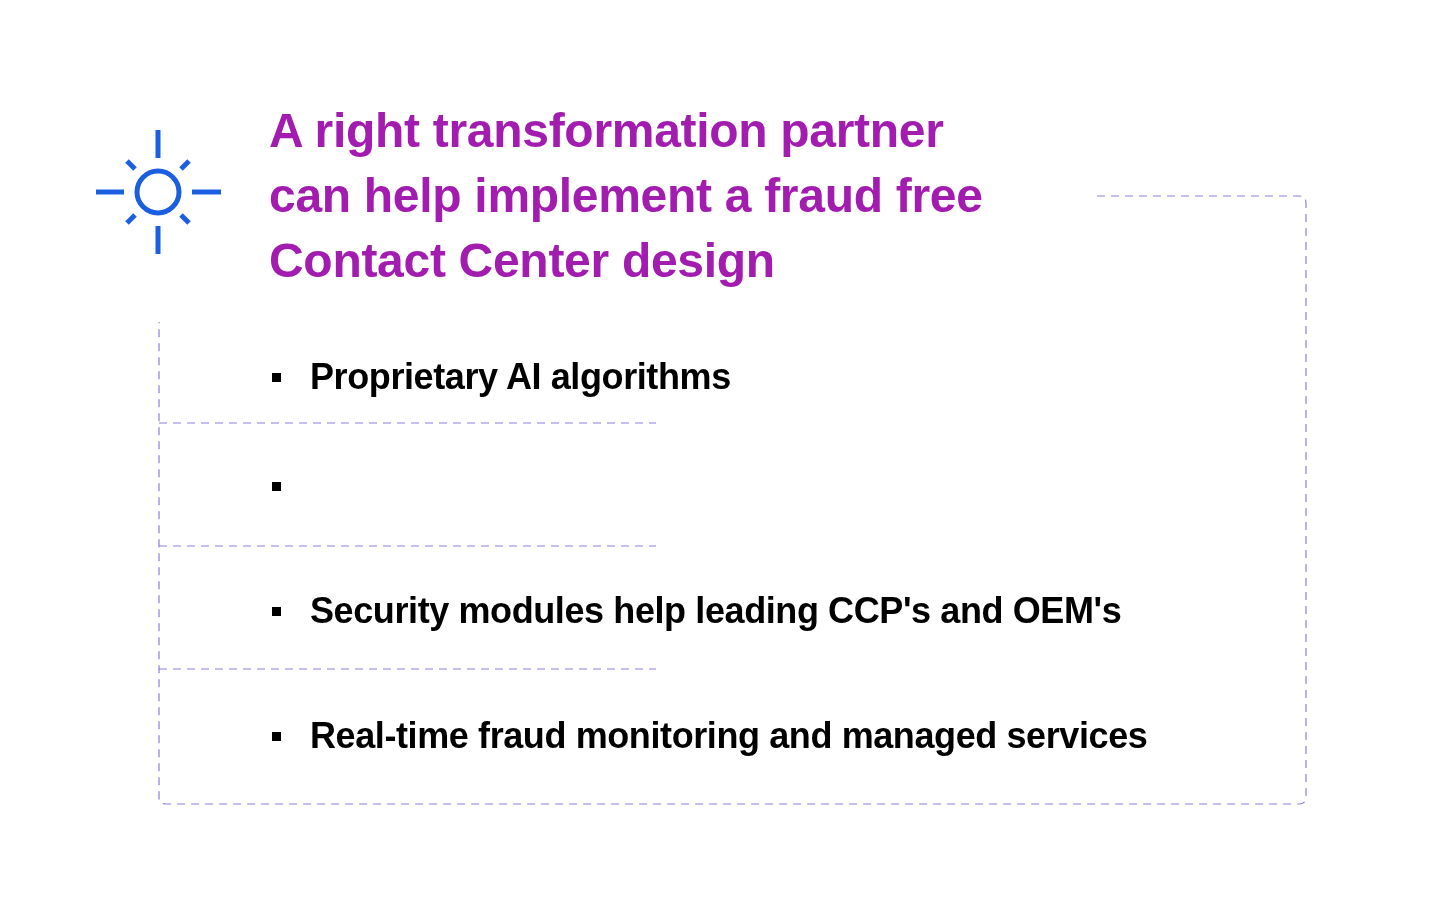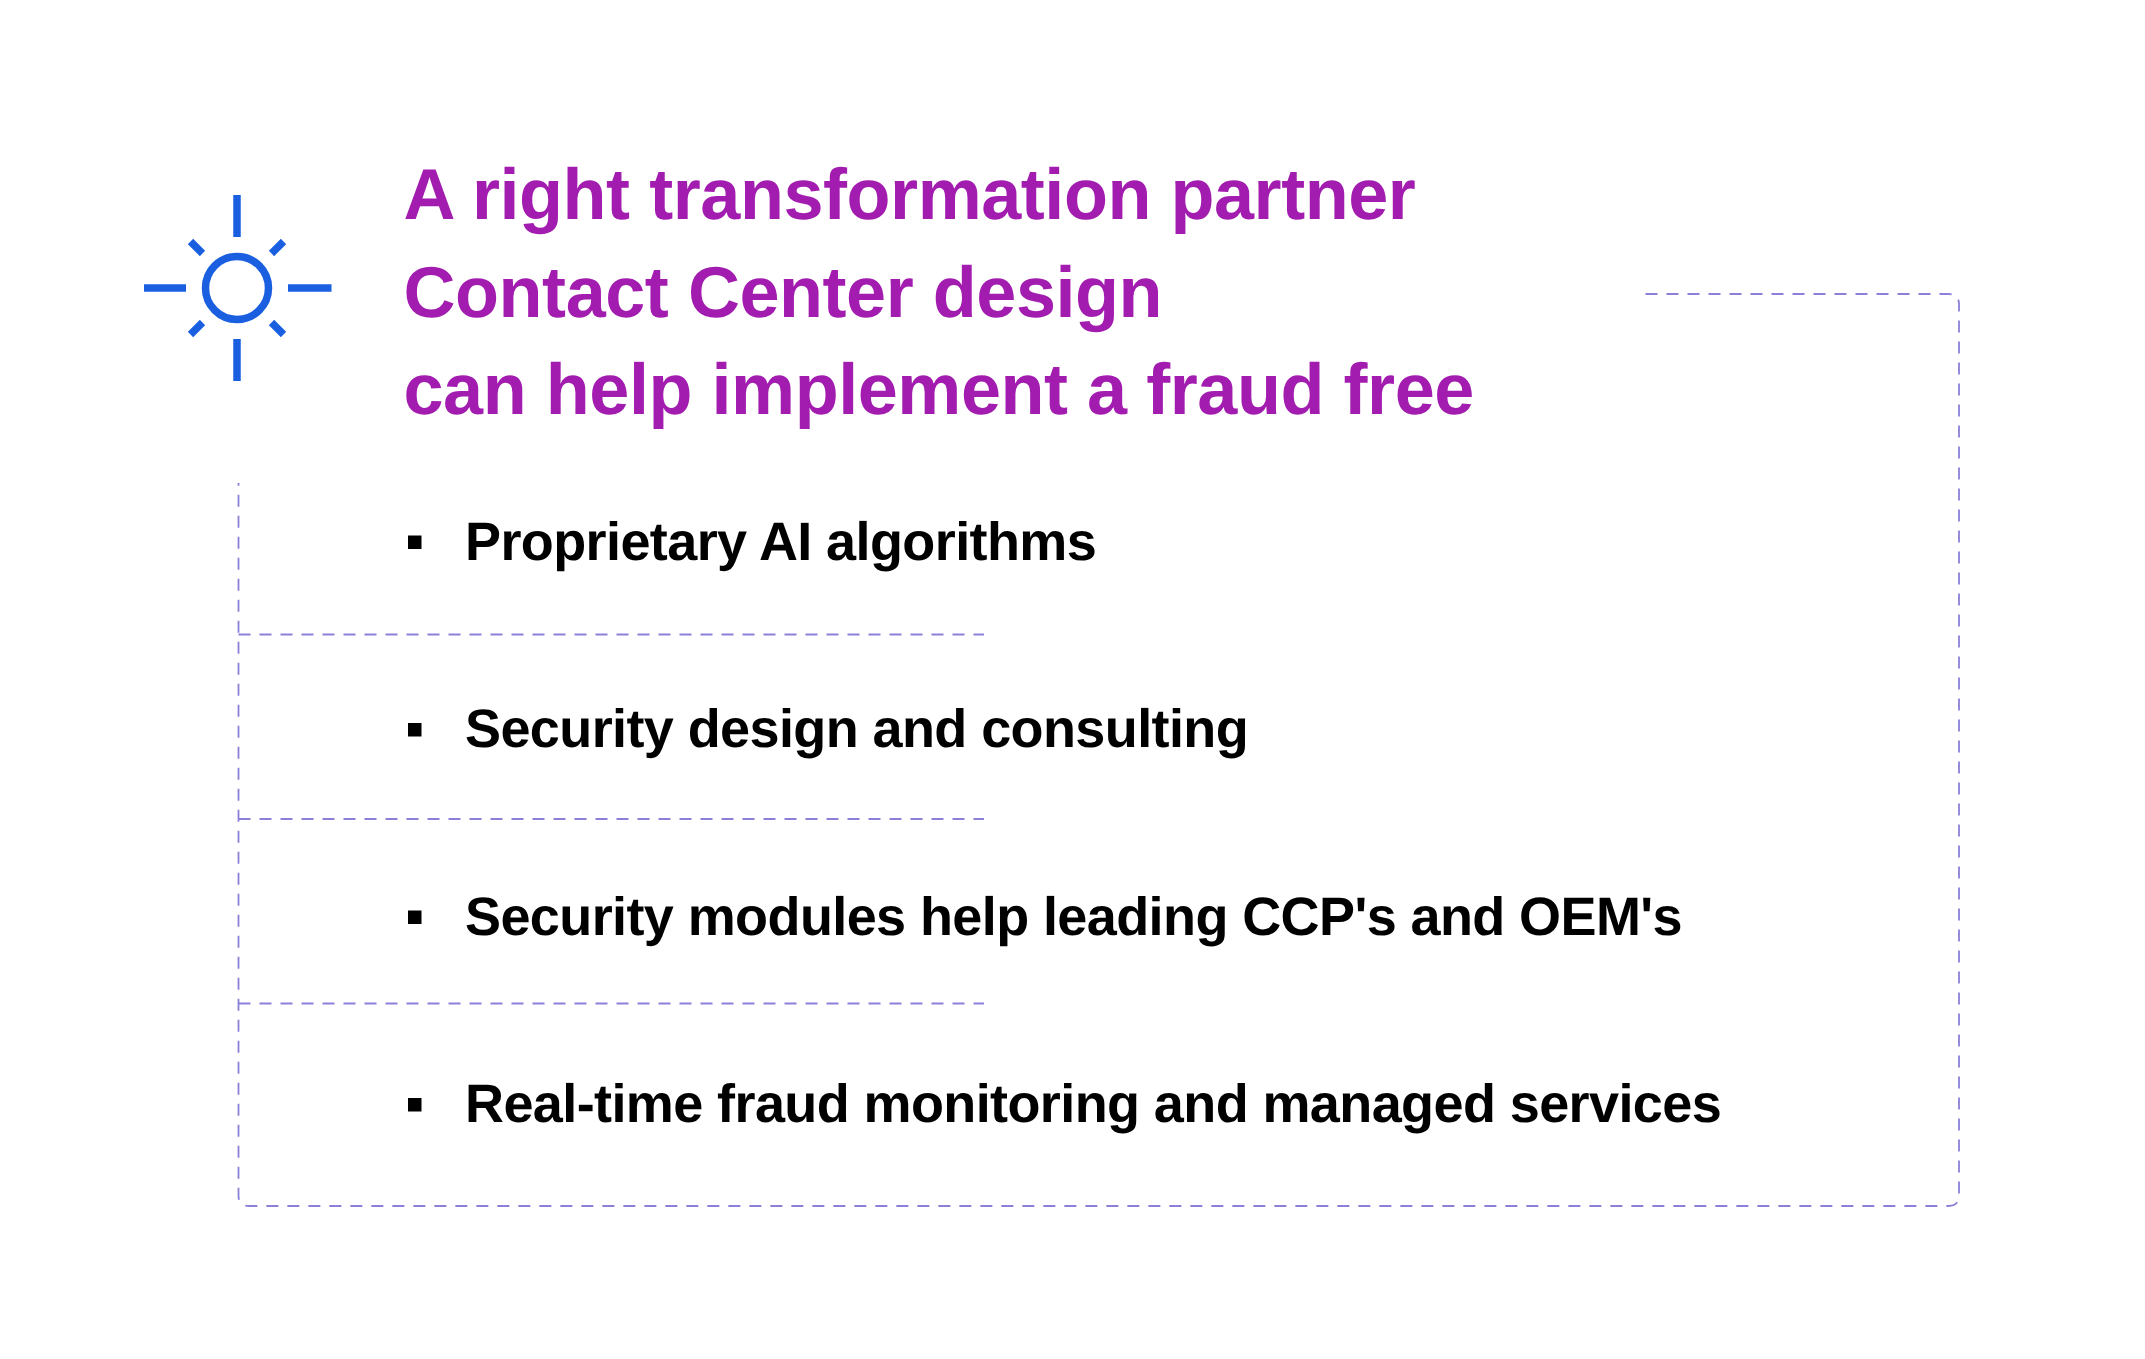--- a/index.html
+++ b/index.html
@@ -78,42 +78,41 @@
       <line x1="33" y1="33" x2="41" y2="41"></line>
       <line x1="95" y1="33" x2="87" y2="41"></line>
       <line x1="33" y1="95" x2="41" y2="87"></line>
       <line x1="95" y1="95" x2="87" y2="87"></line>
     </g>
   </svg>
 </div>
 
 <h1 class="title">
   <span>A right transformation partner</span>
+  <span>can help implement a fraud free</span>
   <span>Contact Center design</span>
-  <span>can help implement a fraud free</span>
 </h1>
 
 <svg class="frame-svg" viewBox="0 0 1430 906">
   <g stroke="#8a80d8" stroke-width="1.2" fill="none" stroke-dasharray="8 6">
 
     <path d="M1097 196 L1299 196 Q1306 196 1306 203 L1306 797 Q1306 804 1299 804 L166 804 Q159 804 159 797 L159 322"></path>
 
     <line x1="159" y1="423" x2="656" y2="423"></line>
     <line x1="159" y1="546" x2="656" y2="546"></line>
     <line x1="159" y1="669" x2="656" y2="669"></line>
   </g>
 </svg>
 
-<div class="item" style="top:336px;">
+<div class="item" style="top:352px;">
   <span class="bullet"></span>
   <span class="item-text">Proprietary AI algorithms</span>
 </div>
 <div class="item" style="top:461px;">
   <span class="bullet"></span>
-  <span class="item-text">Security design and consulting</span>
 </div>
 <div class="item" style="top:586px;">
   <span class="bullet"></span>
   <span class="item-text">Security modules help leading CCP's and OEM's</span>
 </div>
 <div class="item" style="top:711px;">
   <span class="bullet"></span>
   <span class="item-text">Real-time fraud monitoring and managed services</span>
 </div>
 

